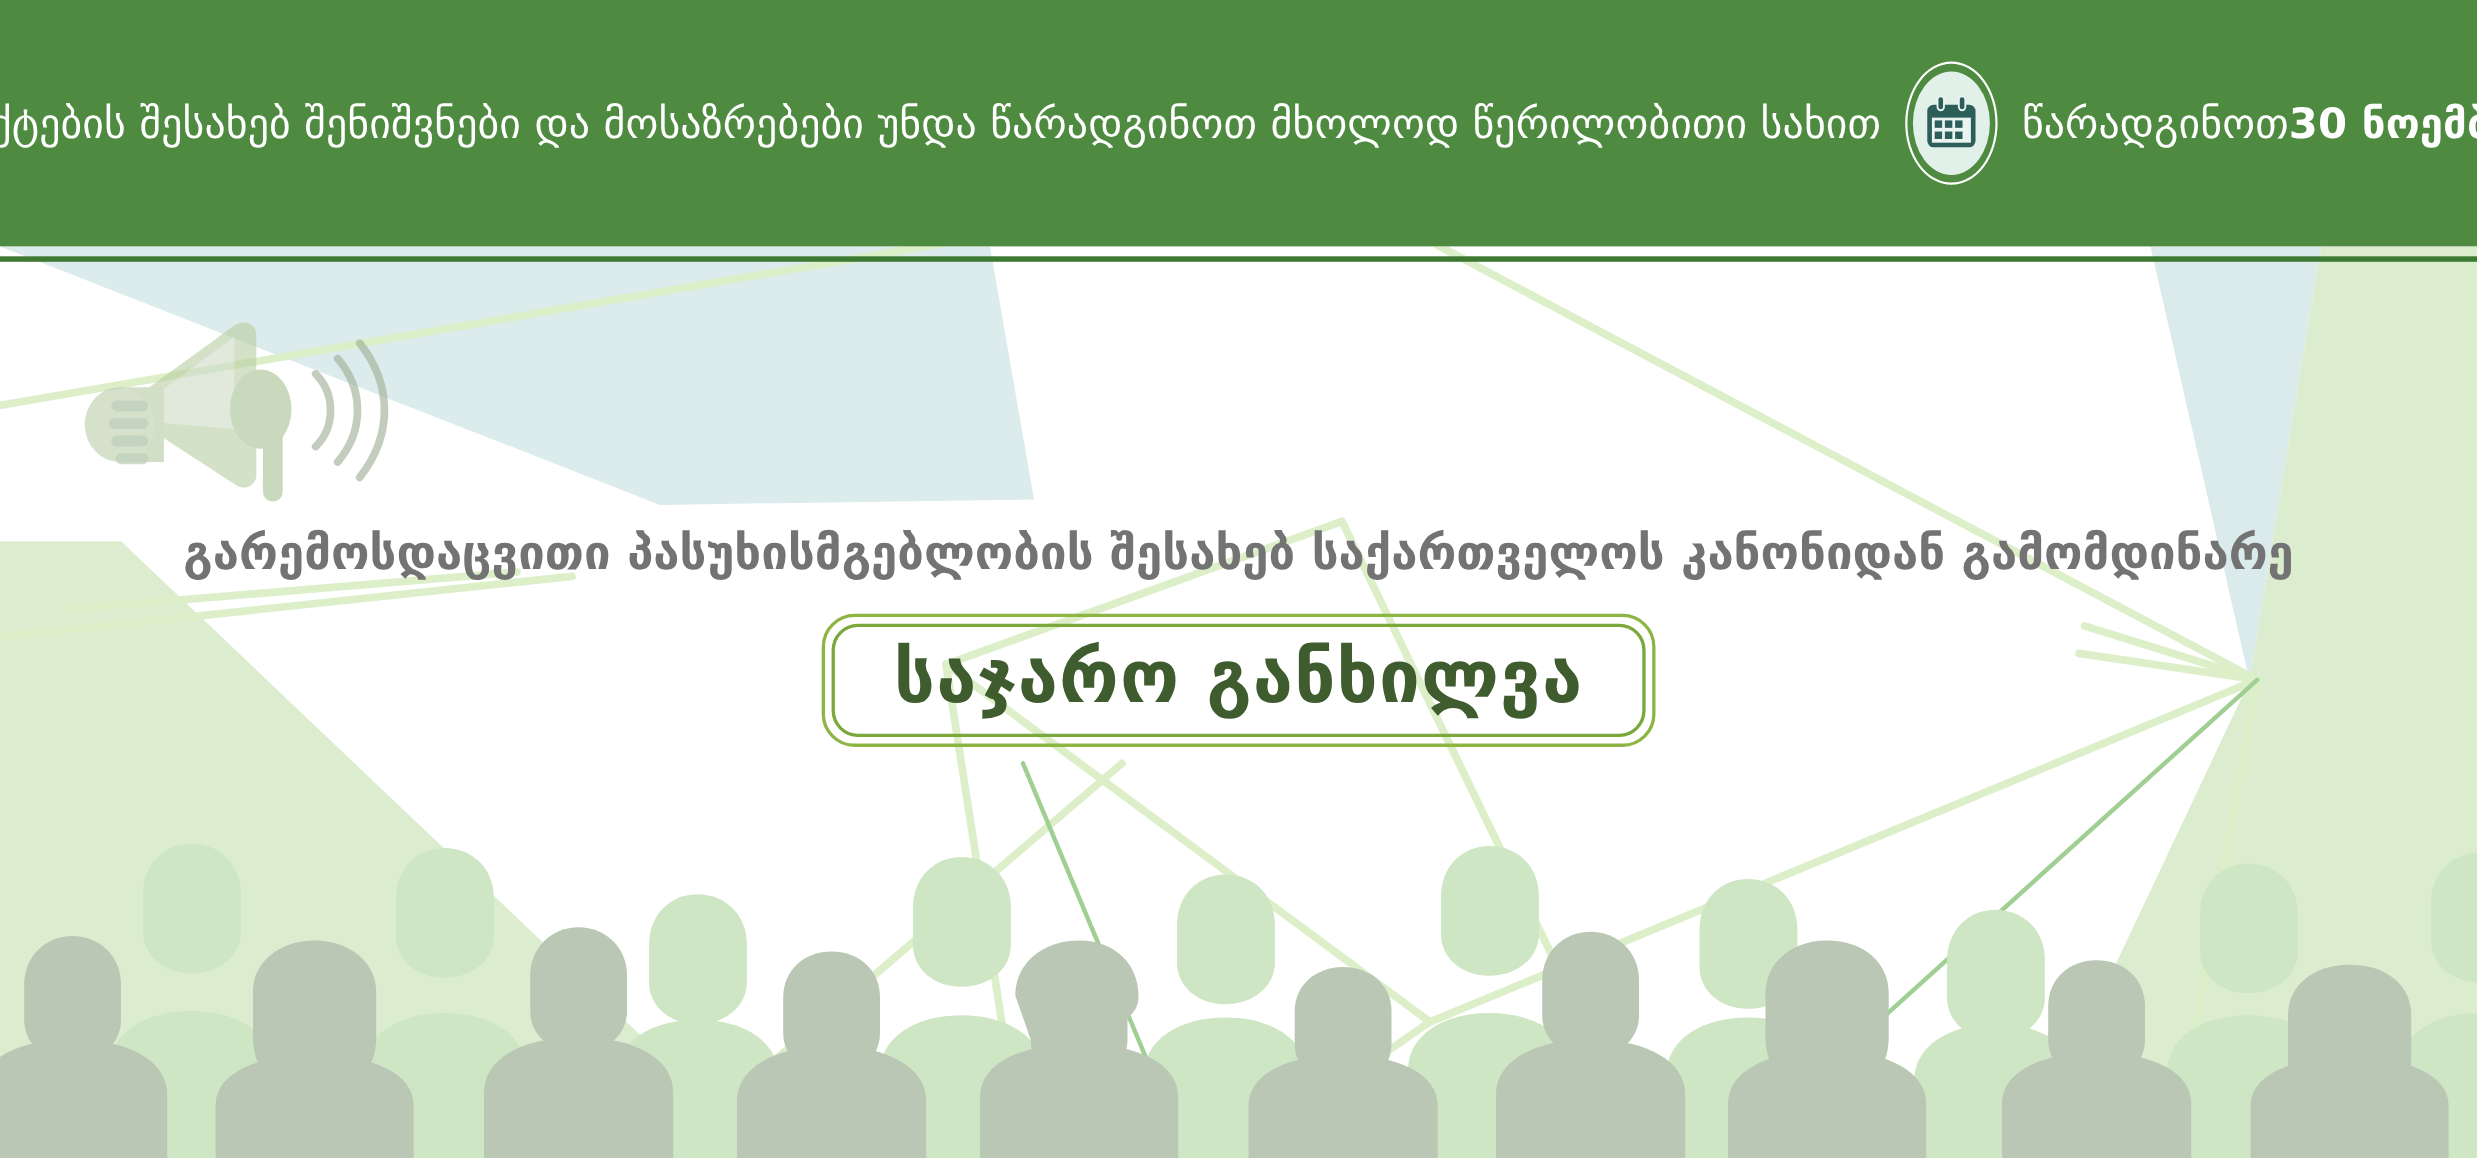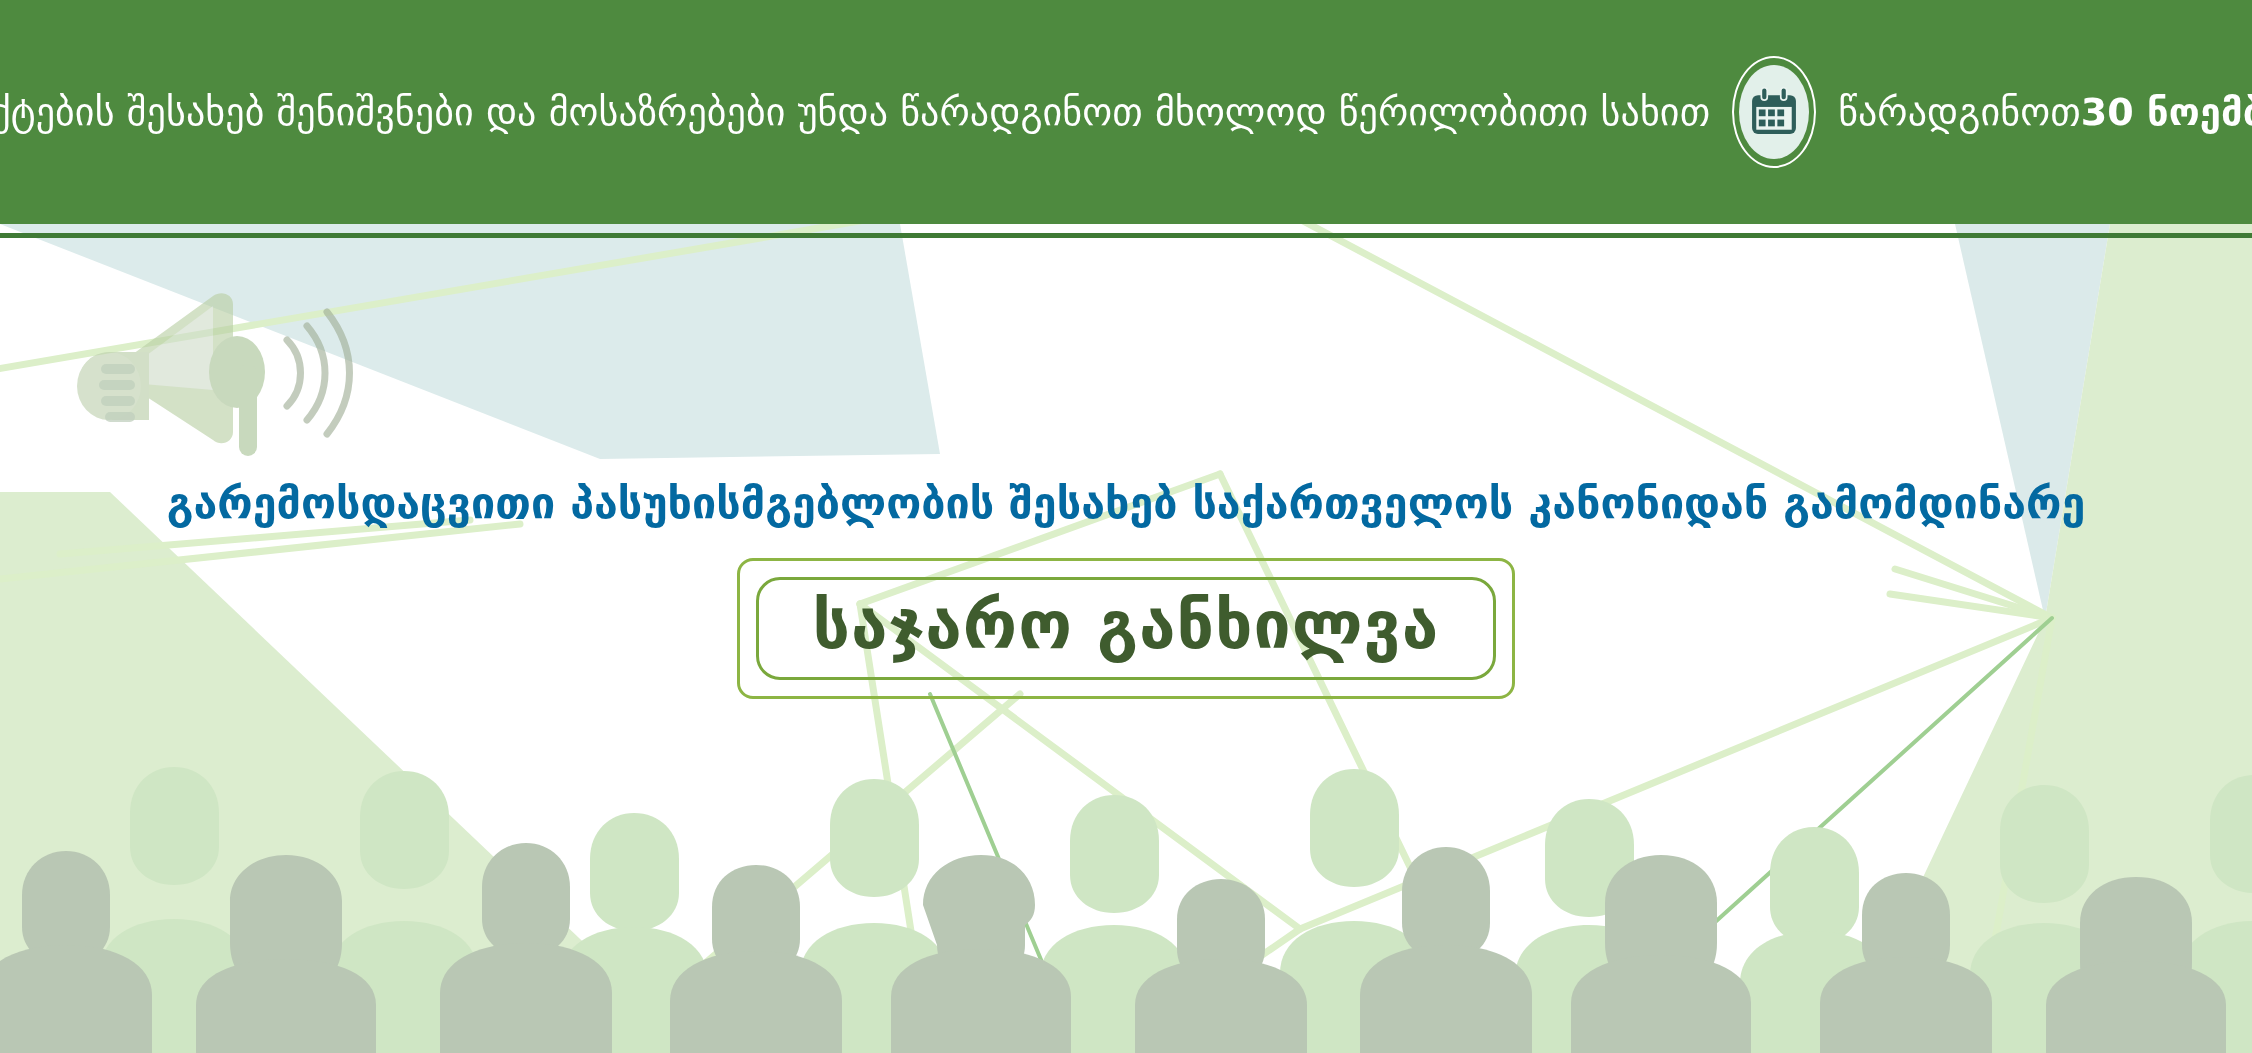--- a/index.html
+++ b/index.html
@@ -140,39 +140,39 @@
     text-align: center;
     pointer-events: none;
   }
 
   .title-block {
     margin-top: 252px;
     pointer-events: auto;
   }
 
   .title-line {
-    color: #0369a1;
+    color: #737373;
     font-size: 43px;
     font-weight: 700;
     line-height: 1.30;
     letter-spacing: 0px;
     white-space: nowrap;
   }
 
   .boxed-wrap {
     margin-top: 26px;
     display: flex;
     justify-content: center;
     pointer-events: auto;
   }
 
   .boxed-outer {
     border: 3px solid #8db544;
-    border-radius: 16px;
-    padding: 16px;
+    border-radius: 30px;
+    padding: 6px;
     background: transparent;
   }
   .boxed-inner {
     border: 3px solid #7aa83c;
     border-radius: 24px;
     padding: 10px 54px 16px 54px;
   }
   .boxed-text {
     color: #3f5c2e;
     font-size: 66px;

